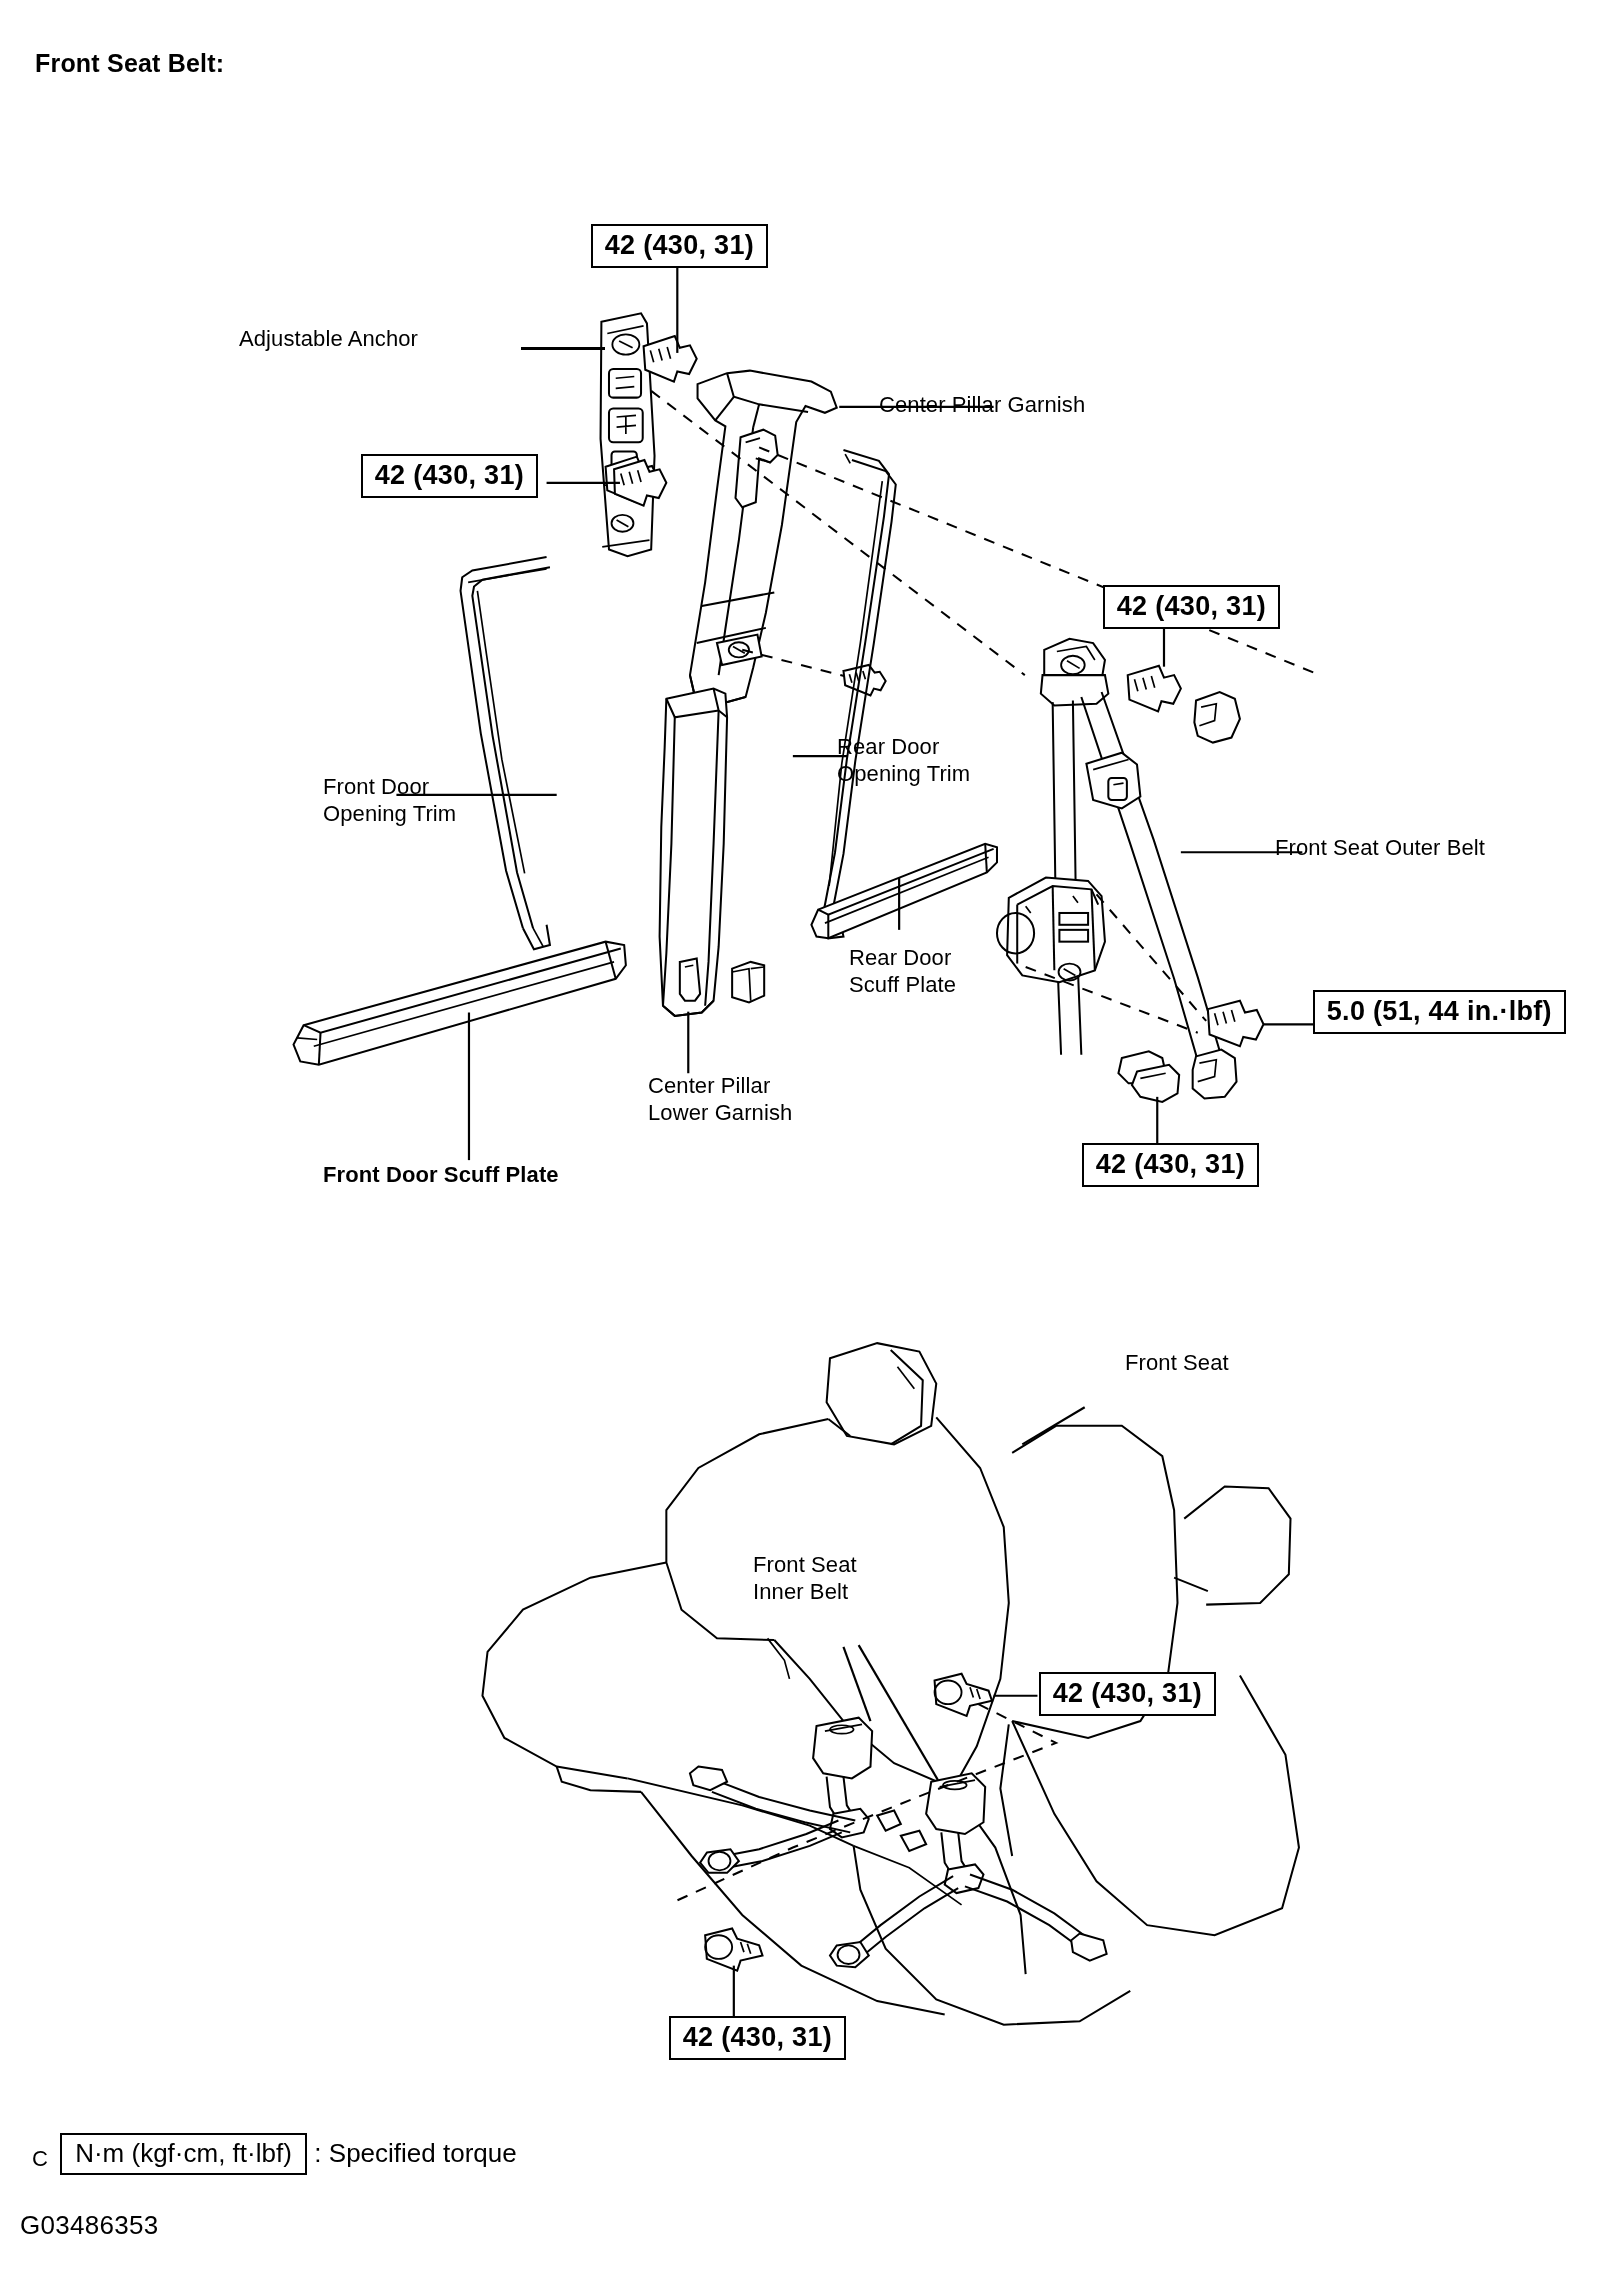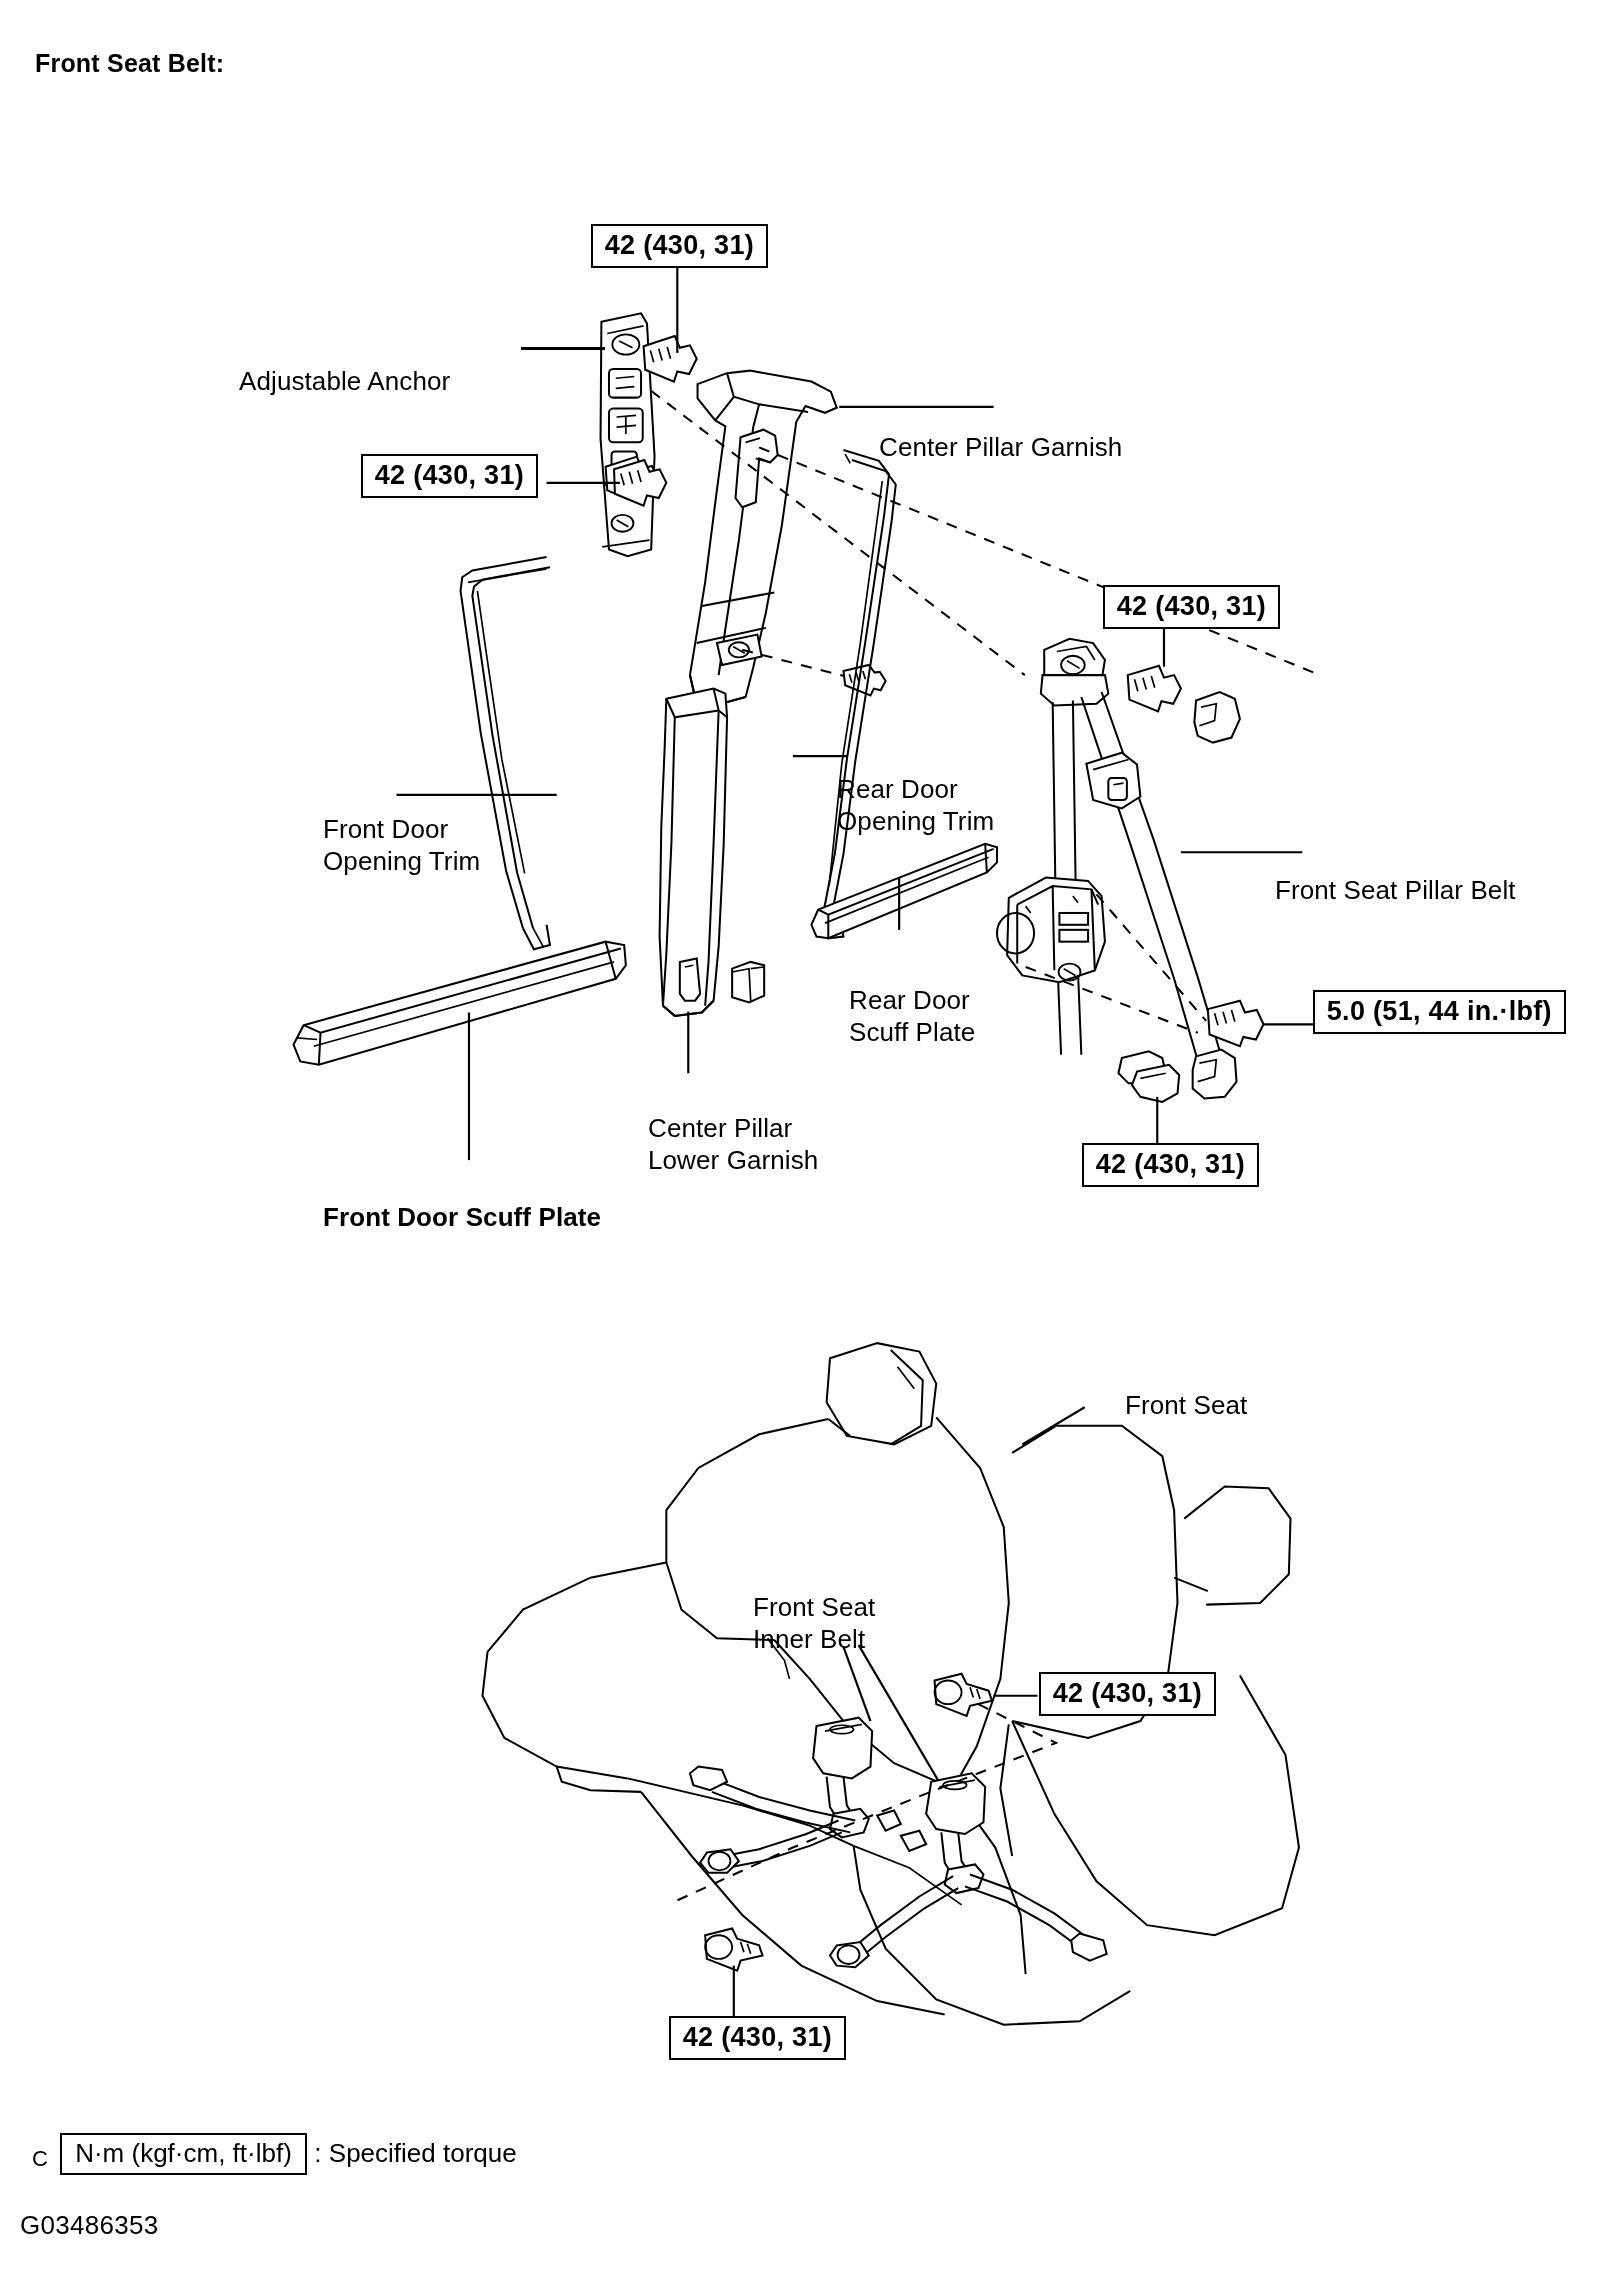--- a/index.html
+++ b/index.html
@@ -24,25 +24,24 @@
   .page-title {
     position: absolute;
     left: 35px;
     top: 49px;
     font-size: 25px;
     font-weight: bold;
     letter-spacing: 0.2px;
   }
   .callout {
     position: absolute;
-    font-size: 26px;
+    font-size: 22px;
     line-height: 1.22;
     white-space: pre;
     letter-spacing: 0.1px;
-    margin-top: 40px;
   }
   .torque-box {
     position: absolute;
     border: 2.5px solid #000;
     background: #fff;
     font-size: 27px;
     font-weight: bold;
     letter-spacing: 0.3px;
     padding: 5.9px 11.8px 6.7px 11.8px;
     white-space: nowrap;
@@ -386,21 +385,21 @@
   <div class="leader-seg" style="position:absolute; left:521px; top:347px; width:84px; height:2.5px; background:#000;"></div>
 
   <div class="callout" style="left:879px; top:392px;">Center Pillar Garnish</div>
 
   <div class="callout" style="left:323px; top:774px;">Front Door
 Opening Trim</div>
 
   <div class="callout" style="left:837px; top:734px;">Rear Door
 Opening Trim</div>
 
-  <div class="callout" style="left:1275px; top:835px;">Front Seat Pillar Belt</div>
+  <div class="callout" style="left:1275px; top:835px;">Front Seat Outer Belt</div>
 
   <div class="callout" style="left:849px; top:945px;">Rear Door
 Scuff Plate</div>
 
   <div class="callout" style="left:648px; top:1073px;">Center Pillar
 Lower Garnish</div>
 
   <div class="callout" style="left:323px; top:1162px;font-weight:bold;">Front Door Scuff Plate</div>
 
   <div class="torque-box" style="left:591px; top:224px;">42 (430, 31)</div>

